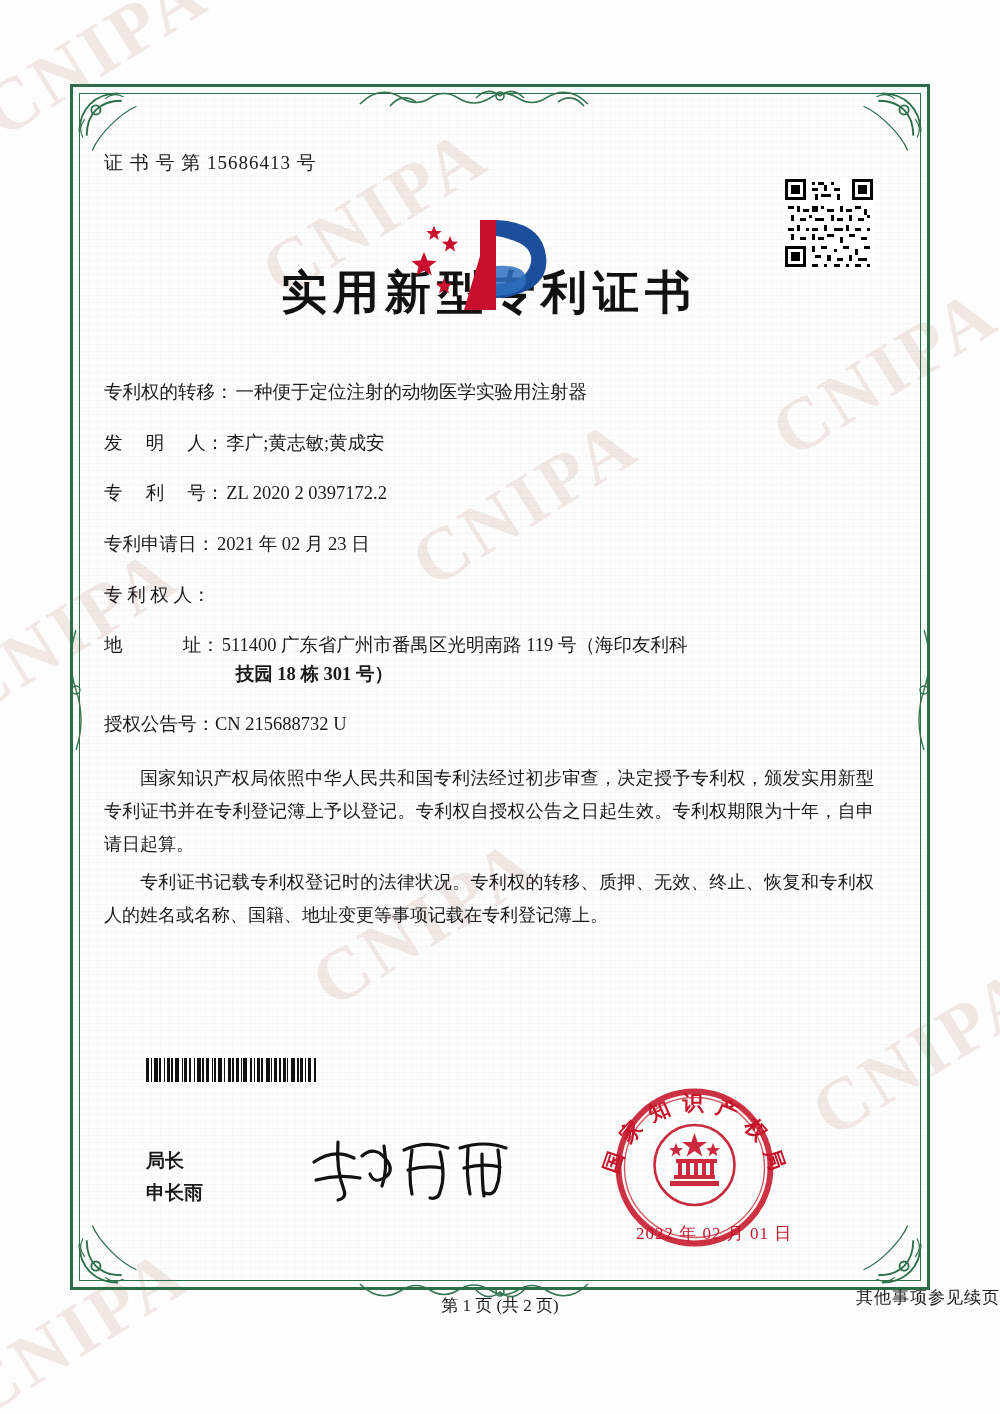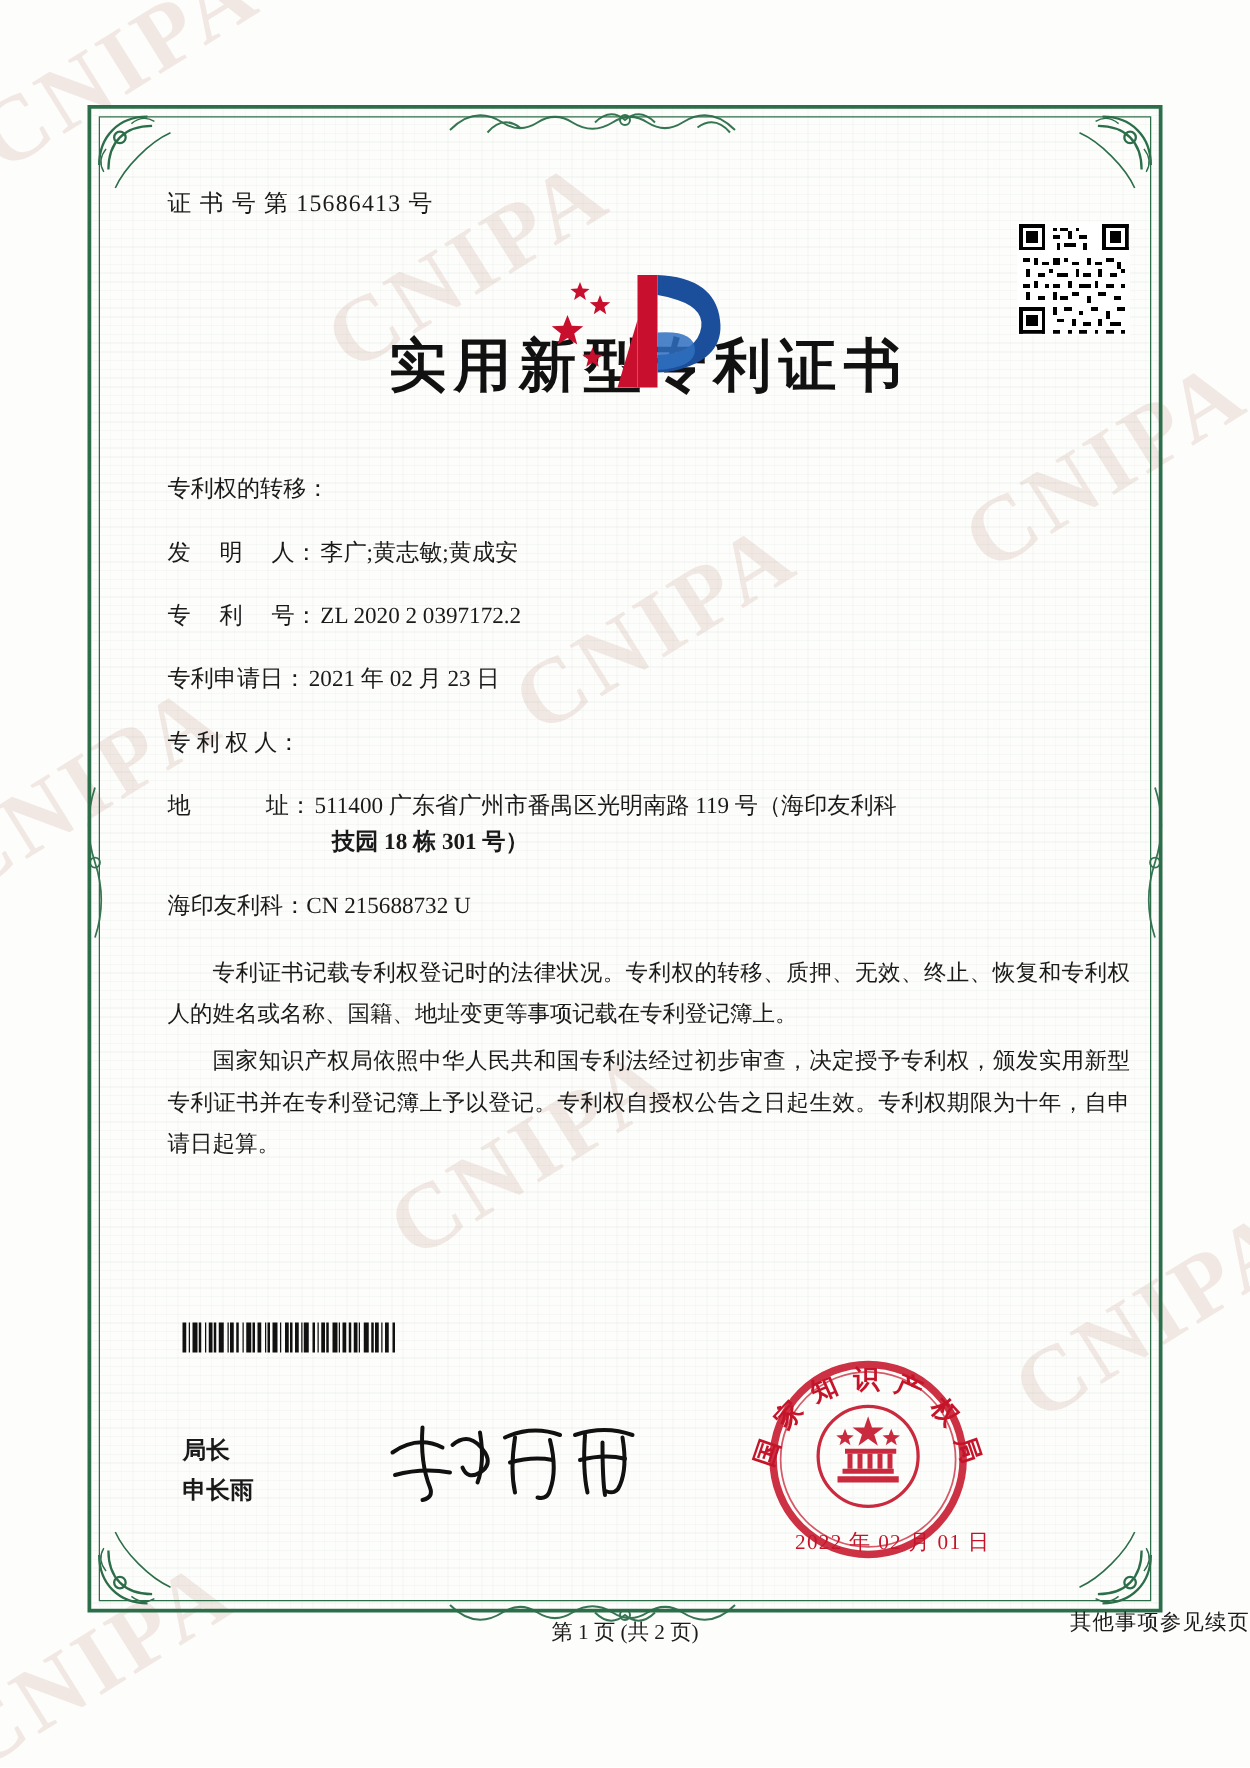--- a/index.html
+++ b/index.html
@@ -76,21 +76,21 @@
   }
   .edge-orn {
     position: absolute;
     color: #2c6e49;
     opacity: 0.95;
   }
 
   
   #content {
     position: absolute;
-    left: 134px; top: 120px;
+    left: 104px; top: 120px;
     width: 770px;
   }
 
   #cert-no {
     font-size: 19px;
     letter-spacing: 1px;
     margin-top: 30px;
   }
 
   #emblem {
@@ -409,20 +409,21 @@
     </svg>
 
     <div id="cert-no">证 书 号 第 15686413 号</div>
 
     <div id="doc-title">实用新型专利证书</div>
 
     <div class="field-list">
 
       <div class="field-row">
         <span class="field-label">专利权的转移：</span>
+        <span class="field-value">一种便于定位注射的动物医学实验用注射器</span>
       </div>
 
       <div class="field-row">
         <span class="field-label">发　 明　 人：</span>
         <span class="field-value">李广;黄志敏;黄成安</span>
       </div>
 
       <div class="field-row">
         <span class="field-label">专　 利　 号：</span>
         <span class="field-value">ZL 2020 2 0397172.2</span>
@@ -440,29 +441,29 @@
       <div class="field-row">
         <span class="field-label">地　　　 址：</span>
         <span class="field-value">
           <span>511400 广东省广州市番禺区光明南路 119 号（海印友利科</span>
           <span class="cont">技园 18 栋 301 号）</span>
         </span>
       </div>
 
       <div class="inline-pair">
         <span class="seg2">
-          <span>海印友利科：</span><span>CN 215688732 U</span>
+          <span>授权公告号：</span><span>CN 215688732 U</span>
         </span>
       </div>
 
     </div>
 
     <div id="paragraphs">
+      <p class="para">国家知识产权局依照中华人民共和国专利法经过初步审查，决定授予专利权，颁发实用新型专利证书并在专利登记簿上予以登记。专利权自授权公告之日起生效。专利权期限为十年，自申请日起算。</p>
       <p class="para">专利证书记载专利权登记时的法律状况。专利权的转移、质押、无效、终止、恢复和专利权人的姓名或名称、国籍、地址变更等事项记载在专利登记簿上。</p>
-      <p class="para">国家知识产权局依照中华人民共和国专利法经过初步审查，决定授予专利权，颁发实用新型专利证书并在专利登记簿上予以登记。专利权自授权公告之日起生效。专利权期限为十年，自申请日起算。</p>
     </div>
 
   </div>
 
   <div id="barcode">
     <i style="width:3px"></i>
       <i style="width:2px;background:transparent"></i>
     <i style="width:1px"></i>
       <i style="width:2px;background:transparent"></i>
     <i style="width:4px"></i>

